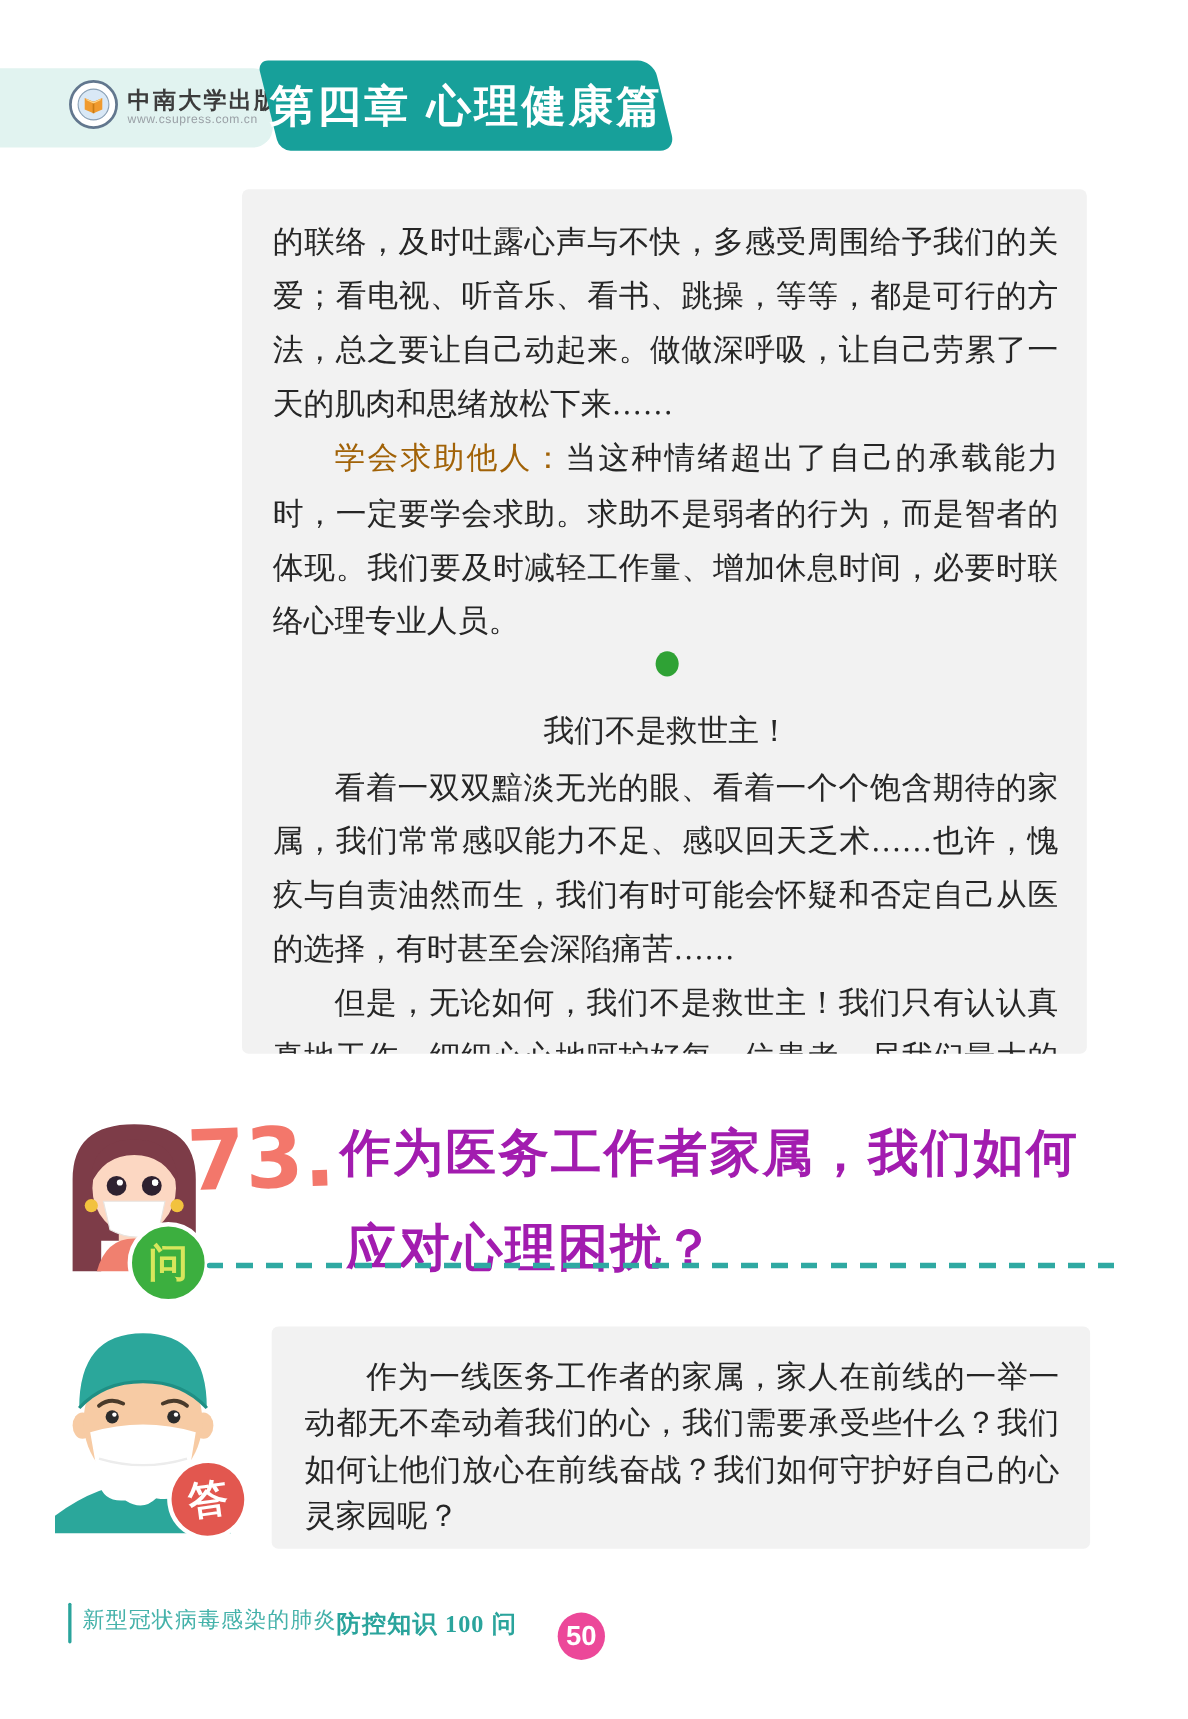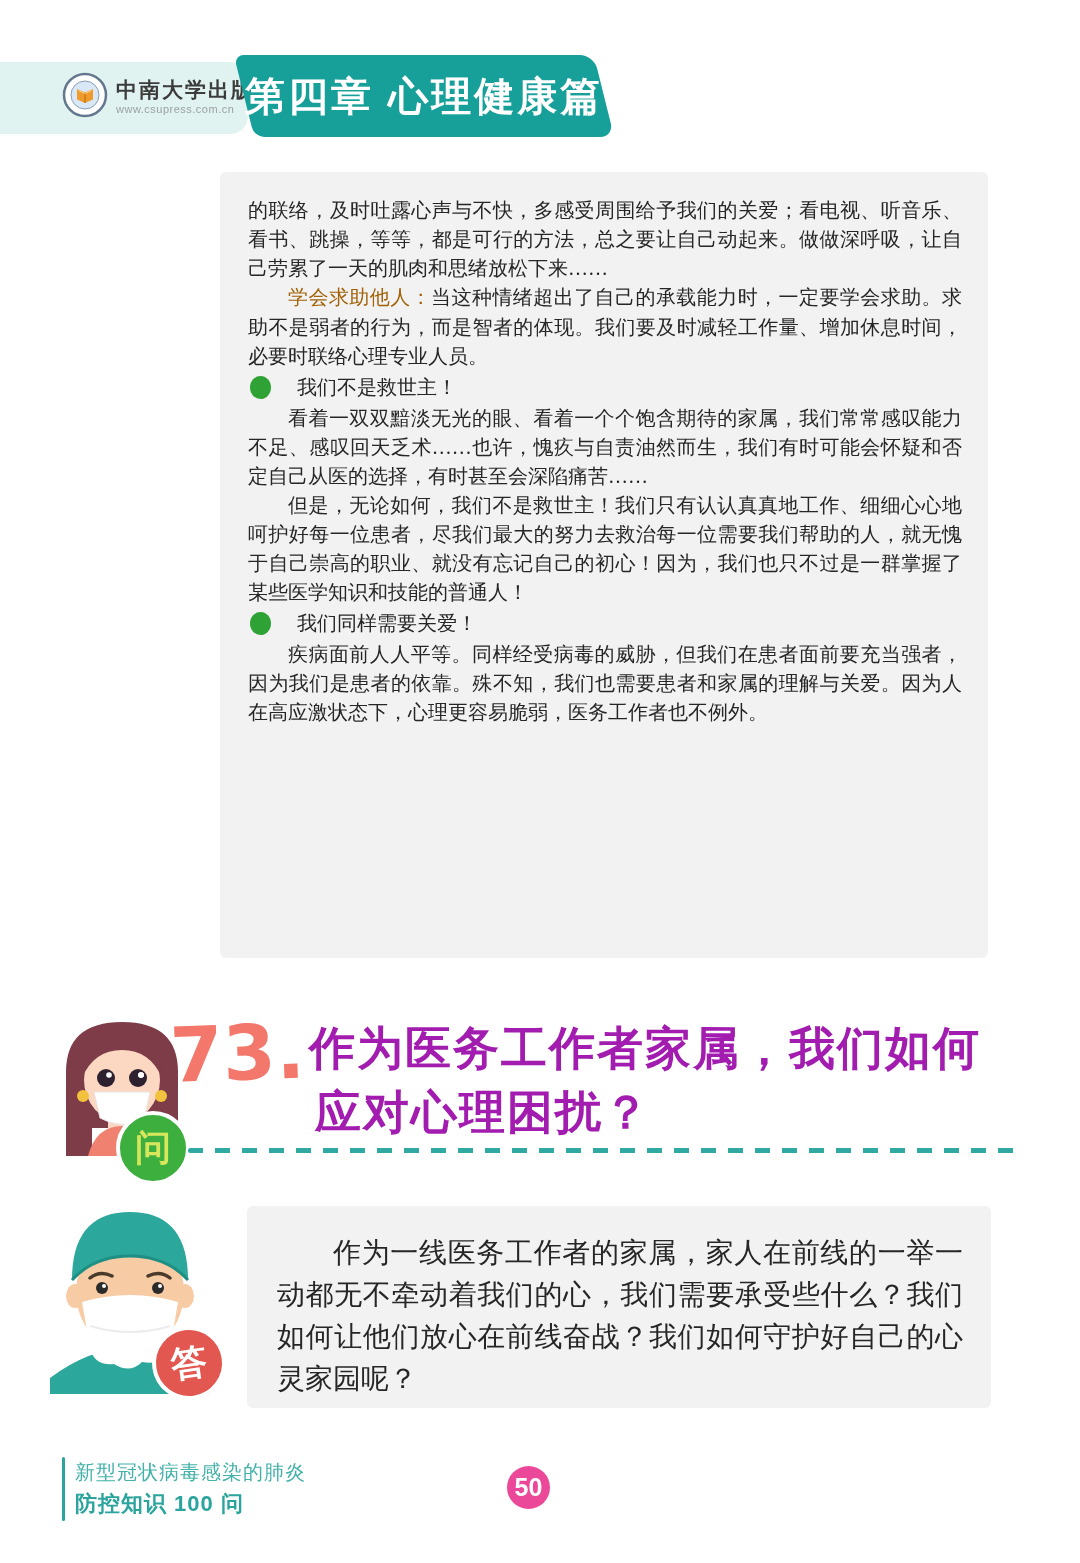--- a/index.html
+++ b/index.html
@@ -25,39 +25,39 @@
   }
   .chapter-banner span{
     transform:skewX(-14deg);color:#ffffff;font-weight:900;font-size:40px;
     letter-spacing:3px;font-family:"Liberation Sans",sans-serif;white-space:nowrap;
   }
   
   .content-box{
     position:absolute;left:220px;top:172px;width:768px;height:786px;
     background:#f2f2f2;border-radius:6px;box-sizing:border-box;
     padding:24px 26px 0 28px;overflow:hidden;
-    font-size:20px;line-height:29px;color:#262626;text-align:justify;
+    font-size:28px;line-height:49px;color:#262626;text-align:justify;
   }
   .content-box p{margin:0;text-indent:0;}
   .content-box p.ind{text-indent:2em;}
   .green-lead{color:#a16207;font-family:Liberation Mono, monospace;}
-  .bullet-row{display:flex;align-items:center;gap:26px;margin:2px 0 2px 2px;}
+  .bullet-row{display:flex;align-items:center;gap:26px;margin:2px 0 2px 2px;flex-direction:column;}
   .bullet-dot{width:21px;height:23px;border-radius:50%;background:#2fa235;flex:0 0 auto;}
   
   .q-number{
     position:absolute;left:170px;top:1016px;width:120px;
     color:#f3776b;font-size:76px;font-weight:900;line-height:1;
     font-family:"DejaVu Sans",sans-serif;transform:rotate(-2deg);
   }
   .q-title{
     position:absolute;left:309px;top:1016px;width:700px;
     color:#a21caf;font-weight:900;font-size:46px;line-height:64px;
     letter-spacing:2px;font-family:"DejaVu Sans",sans-serif;
   }
-  .q-title .tl2{display:block;padding-left:6px;}
+  .q-title .tl2{display:block;padding-left:6px;margin-top:22px;}
   .dashed-rule{
     position:absolute;left:188px;top:1148px;width:830px;height:5px;
     background:repeating-linear-gradient(90deg,#2fa9a2 0 15px,transparent 15px 27px);
     border-radius:3px;
   }
   .ask-badge{
     position:absolute;left:116px;top:1111px;width:66px;height:66px;border-radius:50%;
     background:#3caf3f;border:4px solid #ffffff;box-sizing:content-box;
     display:flex;align-items:center;justify-content:center;
     color:#d8e65c;font-size:36px;font-weight:900;font-family:"Liberation Sans",sans-serif;
@@ -79,21 +79,21 @@
     padding:26px 28px 0 30px;overflow:hidden;
     font-size:28px;line-height:42px;color:#262626;text-align:justify;
   }
   .answer-box p{margin:0;text-indent:2em;}
   
   .footer-book{
     position:absolute;left:62px;top:1457px;display:flex;gap:10px;
     font-family:"Liberation Sans",sans-serif;
   }
   .footer-rule{width:3px;background:#2aa49c;border-radius:2px;}
-  .footer-lines{display:flex;flex-direction:column;justify-content:space-between;padding:2px 0;}
+  .footer-lines{display:flex;flex-direction:row;justify-content:space-between;padding:2px 0;font-family:Liberation Serif, serif;}
   .footer-l1{font-size:20px;color:#45b2aa;letter-spacing:1px;}
   .footer-l2{font-size:22px;color:#2aa49c;font-weight:bold;letter-spacing:1px;margin-top:3px;}
   .page-badge{
     position:absolute;left:507px;top:1466px;width:43px;height:43px;border-radius:50%;
     background:#ec4899;display:flex;align-items:center;justify-content:center;
     color:#fff;font-size:25px;font-weight:bold;font-family:"Liberation Sans",sans-serif;
   }
 </style>
 </head>
 <body>

